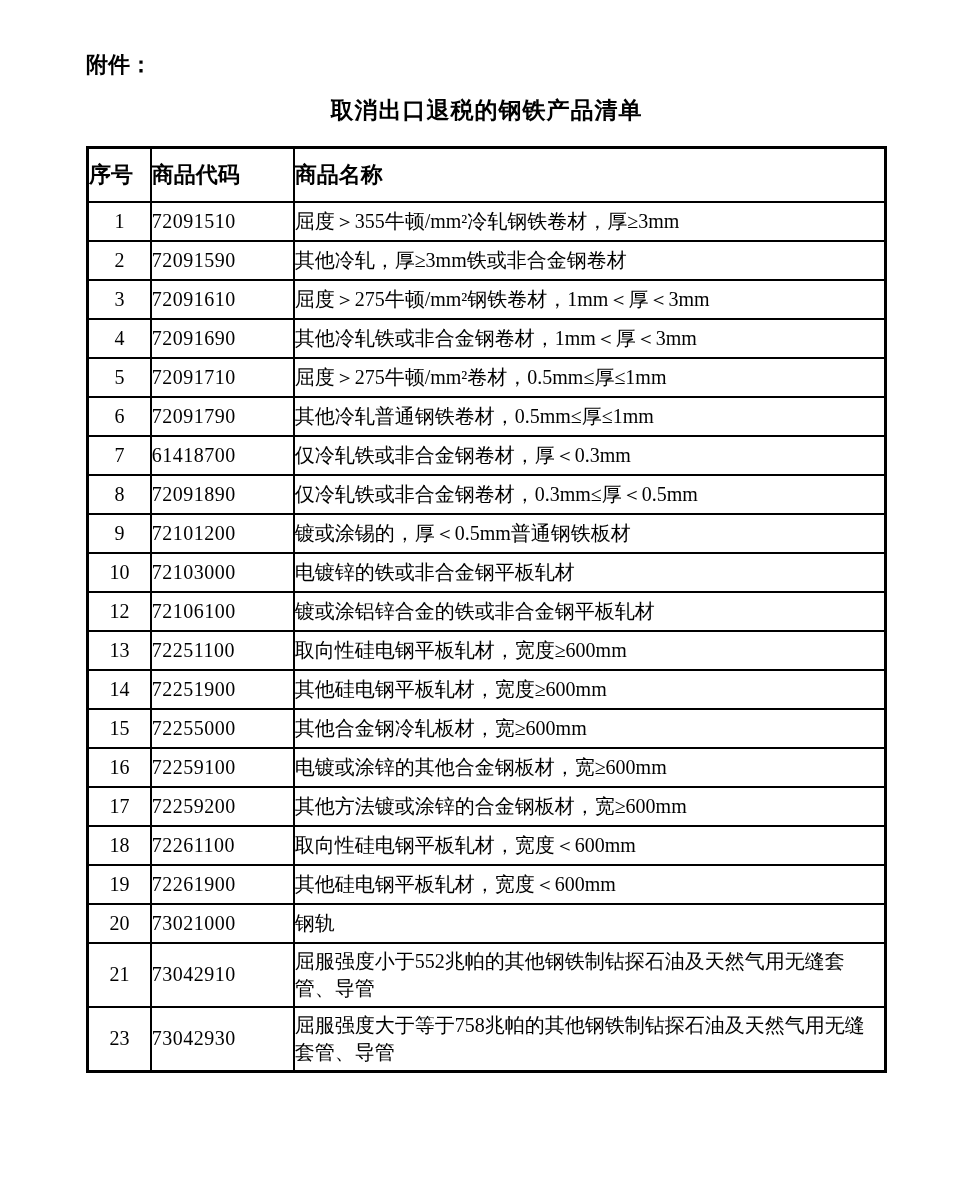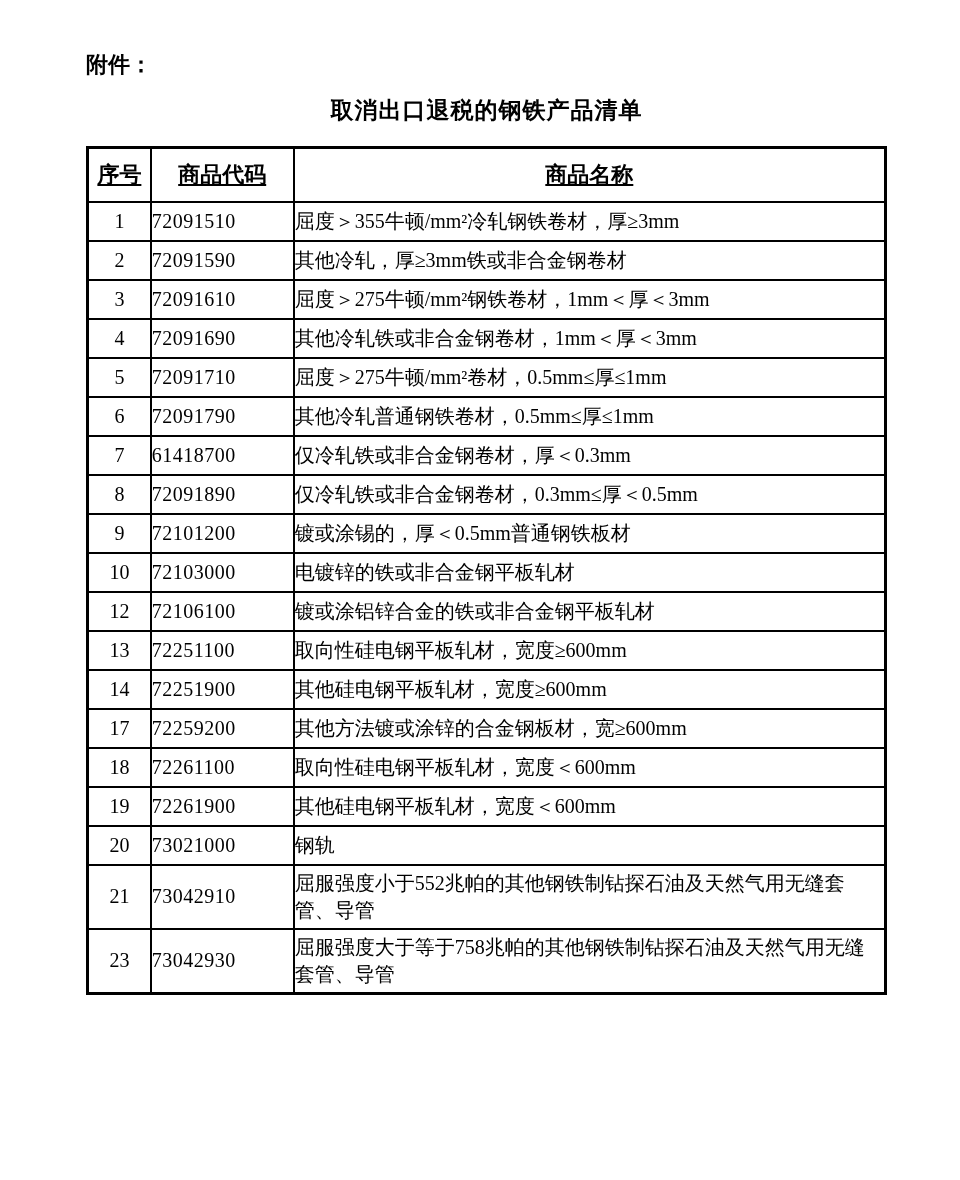--- a/index.html
+++ b/index.html
@@ -55,23 +55,22 @@
     border: 3px solid #000000;
   }
   th.col-no    { width: 62px; }
   th.col-code  { width: 140px; }
   th.col-name  { width: 580px; }
   table.product-table th {
     font-family: "Liberation Sans", "DejaVu Sans", sans-serif;
     font-weight: bold;
     font-size: 22px;
     height: 54px;
-    text-align: center;
+    text-align: left;
     padding: 0;
-    text-decoration: underline;
   }
   table.product-table td {
     font-size: 20px;
     line-height: 27px;
     height: 39px;
     padding: 4px 0;
   }
   td.cell-no {
     text-align: center;
     font-size: 20px;
@@ -165,20 +164,30 @@
             <td class="cell-no">13</td>
             <td class="cell-code">72251100</td>
             <td class="cell-name">取向性硅电钢平板轧材，宽度≥600mm</td>
           </tr>
           <tr>
             <td class="cell-no">14</td>
             <td class="cell-code">72251900</td>
             <td class="cell-name">其他硅电钢平板轧材，宽度≥600mm</td>
           </tr>
           <tr>
+            <td class="cell-no">15</td>
+            <td class="cell-code">72255000</td>
+            <td class="cell-name">其他合金钢冷轧板材，宽≥600mm</td>
+          </tr>
+          <tr>
+            <td class="cell-no">16</td>
+            <td class="cell-code">72259100</td>
+            <td class="cell-name">电镀或涂锌的其他合金钢板材，宽≥600mm</td>
+          </tr>
+          <tr>
             <td class="cell-no">17</td>
             <td class="cell-code">72259200</td>
             <td class="cell-name">其他方法镀或涂锌的合金钢板材，宽≥600mm</td>
           </tr>
           <tr>
             <td class="cell-no">18</td>
             <td class="cell-code">72261100</td>
             <td class="cell-name">取向性硅电钢平板轧材，宽度＜600mm</td>
           </tr>
           <tr>

